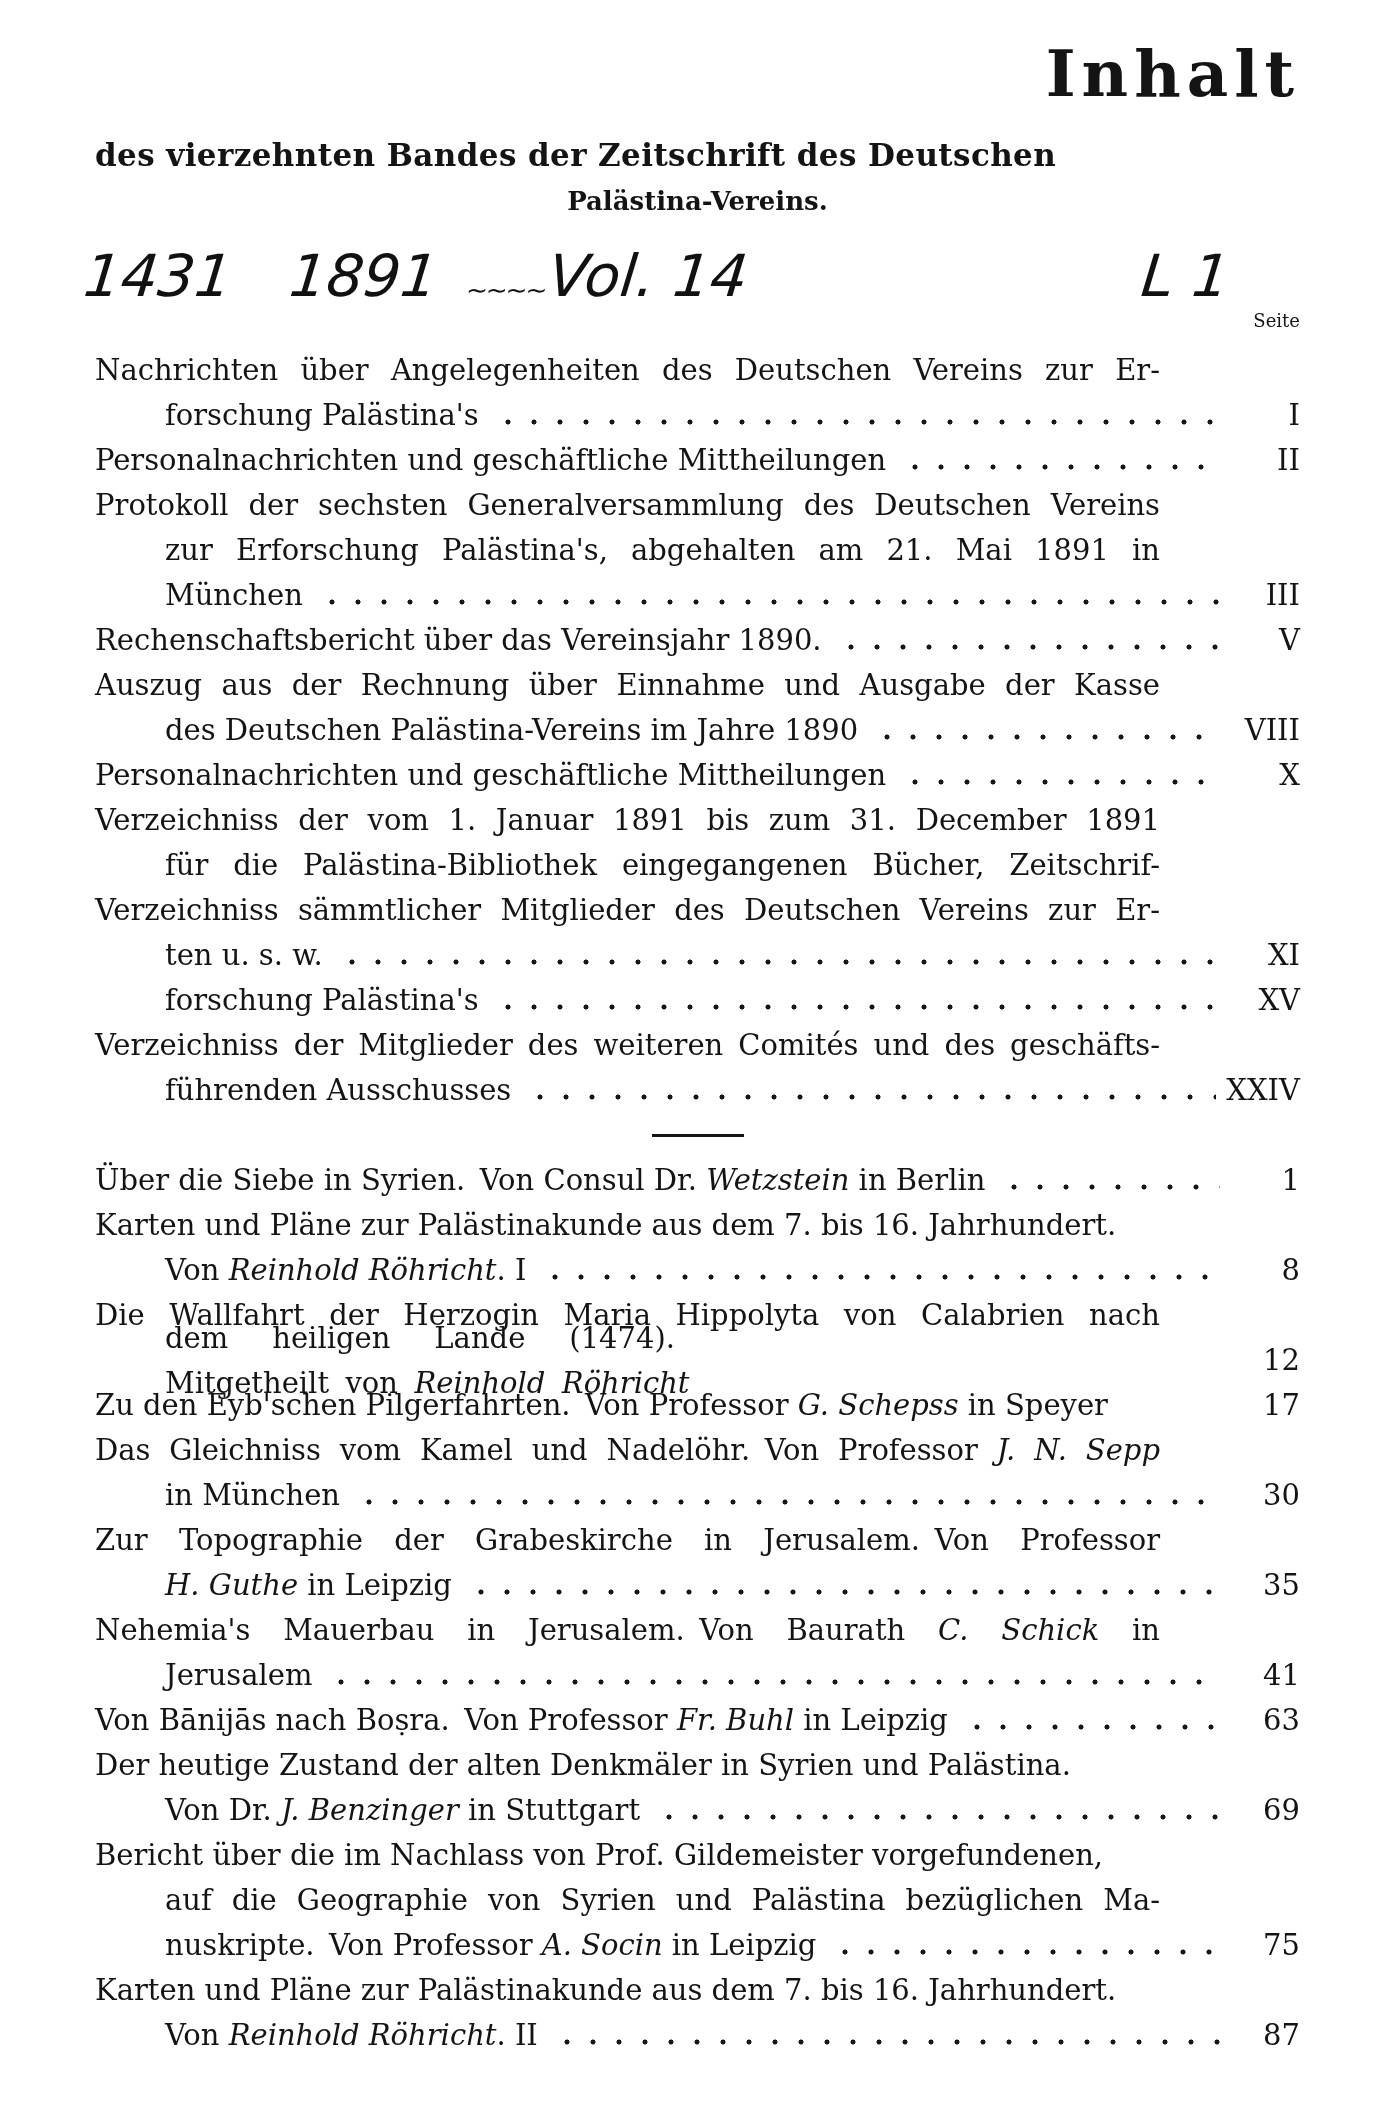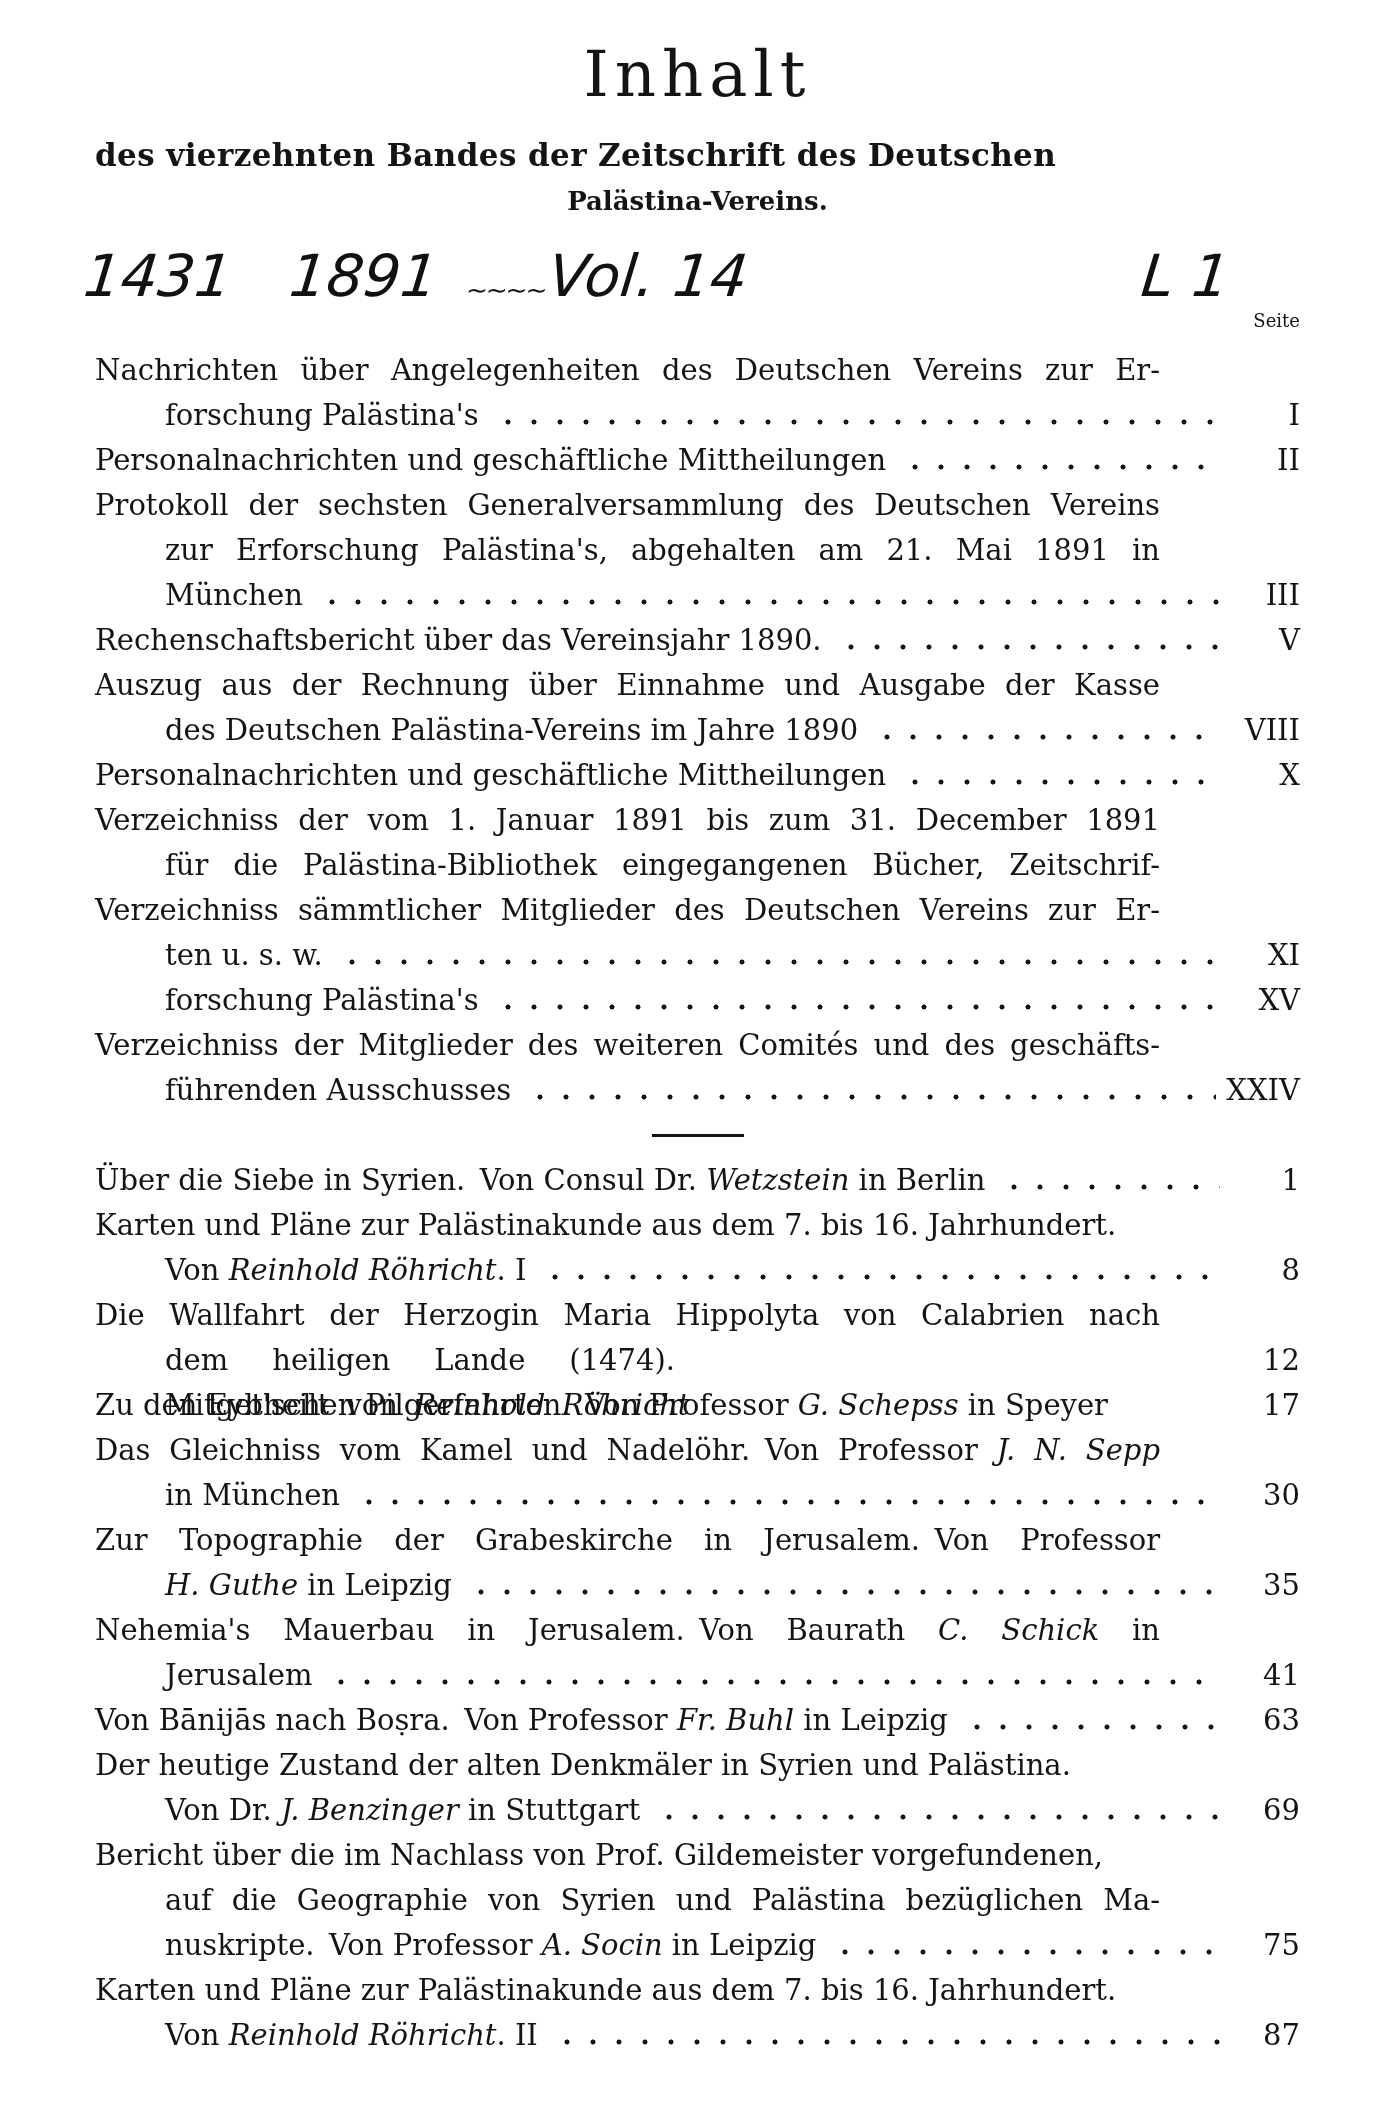--- a/index.html
+++ b/index.html
@@ -10,23 +10,23 @@
     font-family: "DejaVu Serif", serif;
     overflow: hidden;
   }
   .page {
     box-sizing: border-box;
     width: 1388px; height: 2125px;
     padding: 0 88px 0 95px;
   }
   .title {
     margin: 42px 0 0 0;
-    text-align: center;
+    text-align: right;
     font-size: 64px;
-    font-weight: 400;
+    font-weight: 700;
     letter-spacing: 6px;
     line-height: 64px;
   }
   .subtitle {
     margin-top: 26px;
     text-align: left;
     font-size: 31px;
     font-weight: 700;
     line-height: 46px;
     letter-spacing: 0.4px;
@@ -57,21 +57,21 @@
   .hw .mark { margin-right: 72px; }
   .seite {
     text-align: right;
     font-size: 18px;
     line-height: 26px;
     margin-top: -30px;
   }
   .toc { margin-top: 14px; }
   .row {
     display: flex;
-    align-items: flex-start;
+    align-items: center;
     height: 45px;
     line-height: 45px;
     font-size: 29px;
     white-space: nowrap;
   }
   .row .t { white-space: pre-wrap; }
   .row.indent .t { margin-left: 70px; }
   .row.full { padding-right: 140px; }
   .row.full.just .t {
     flex: 1;

